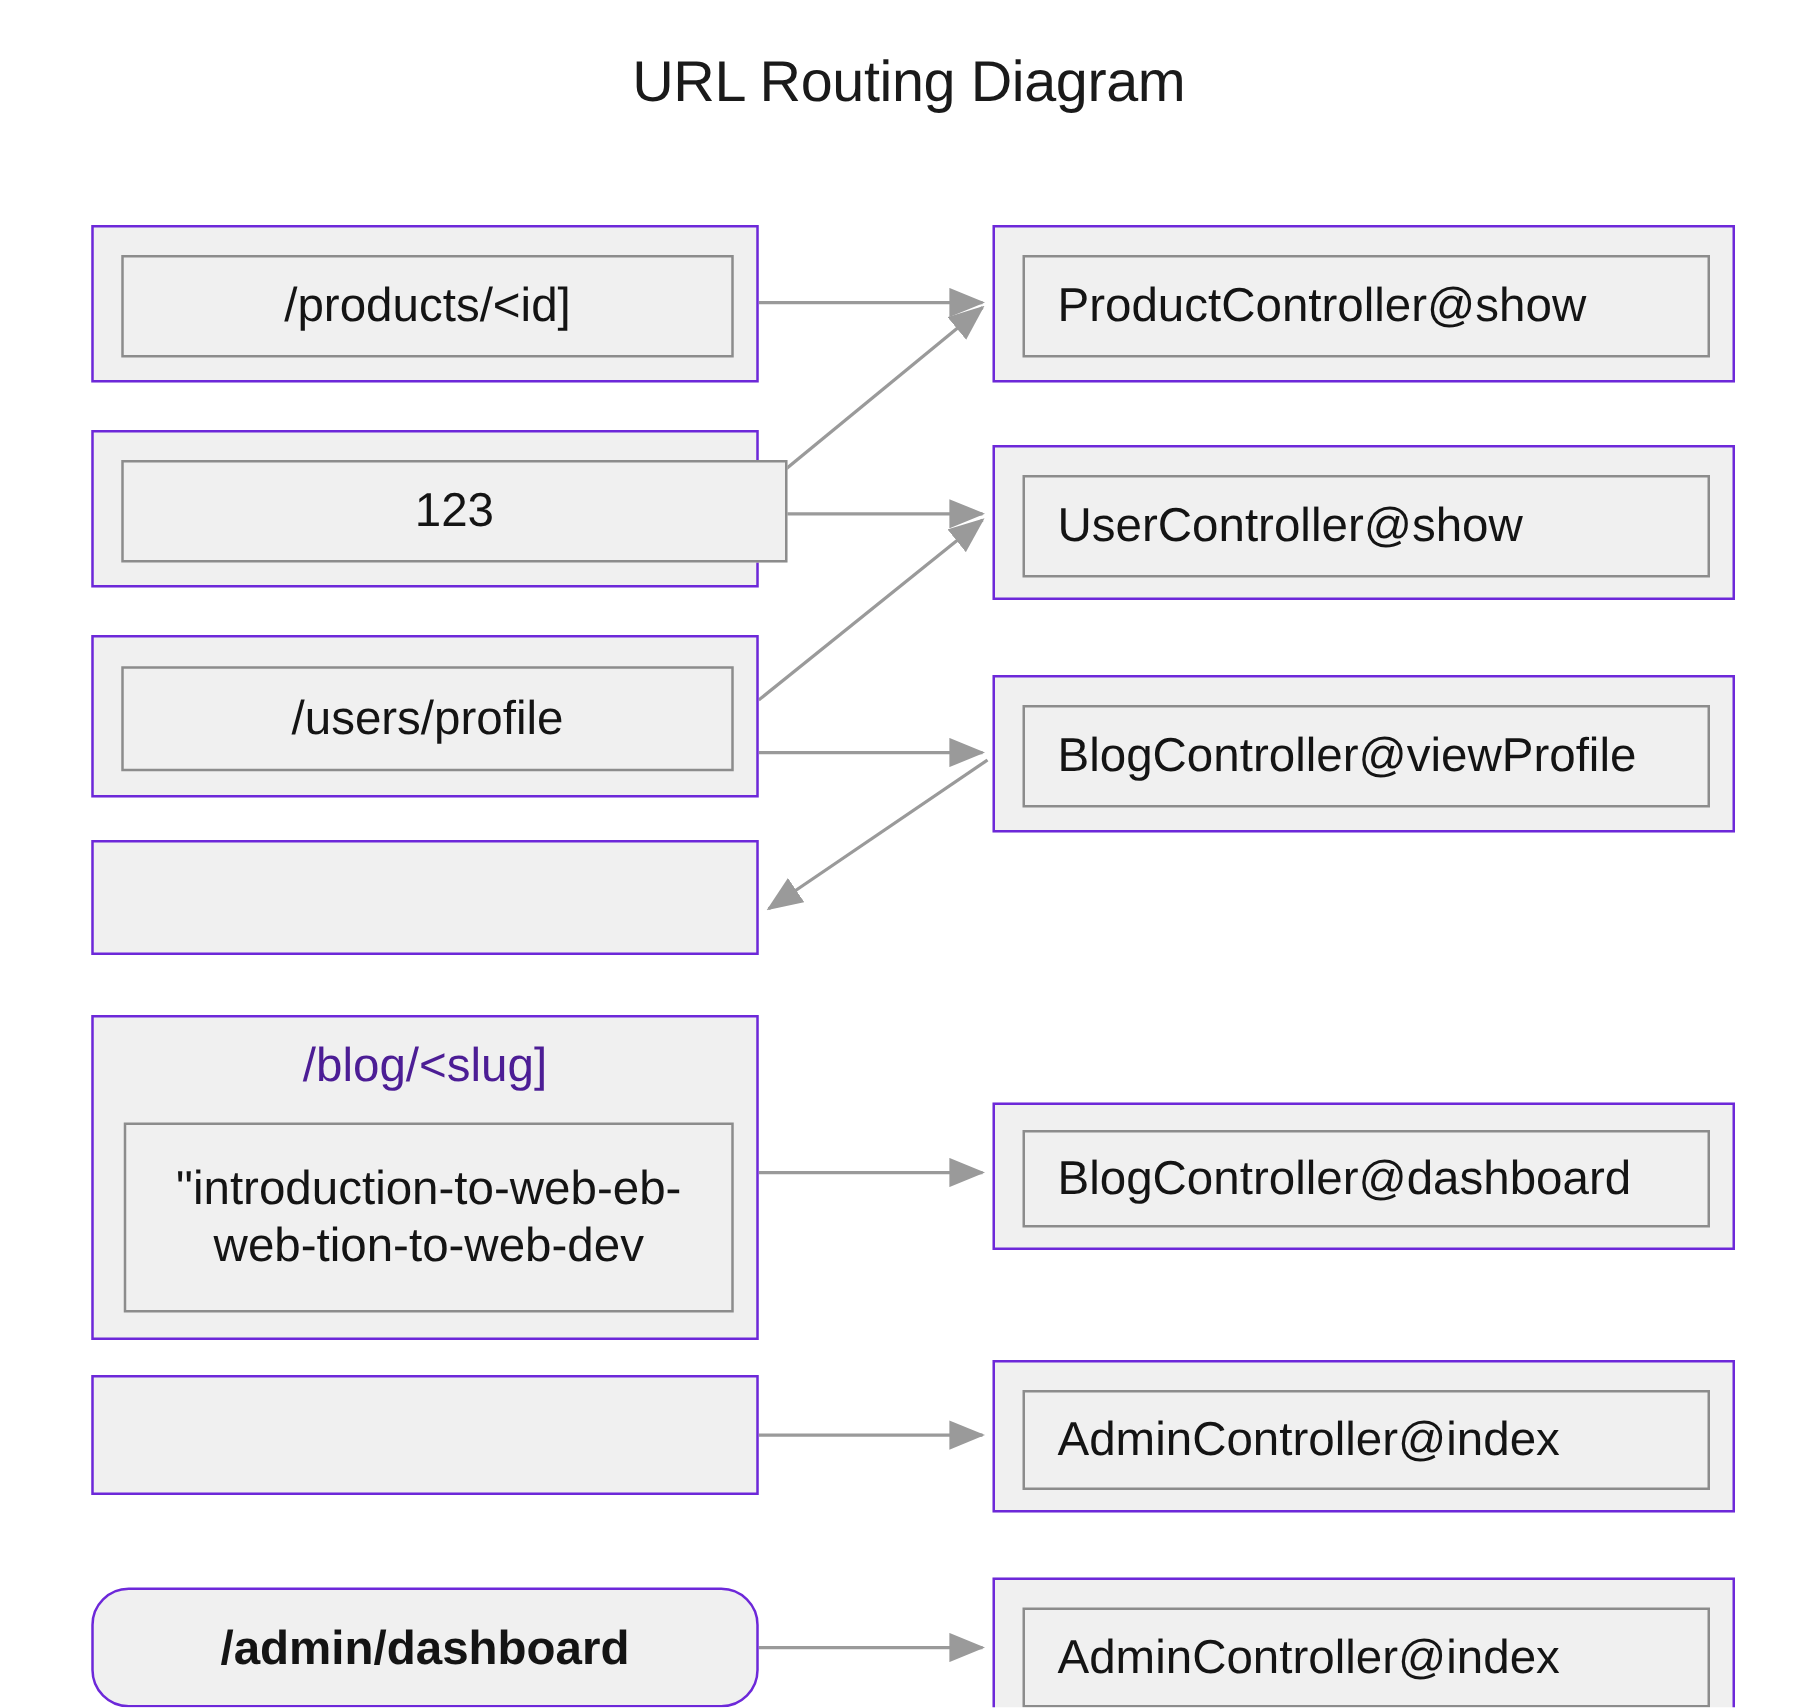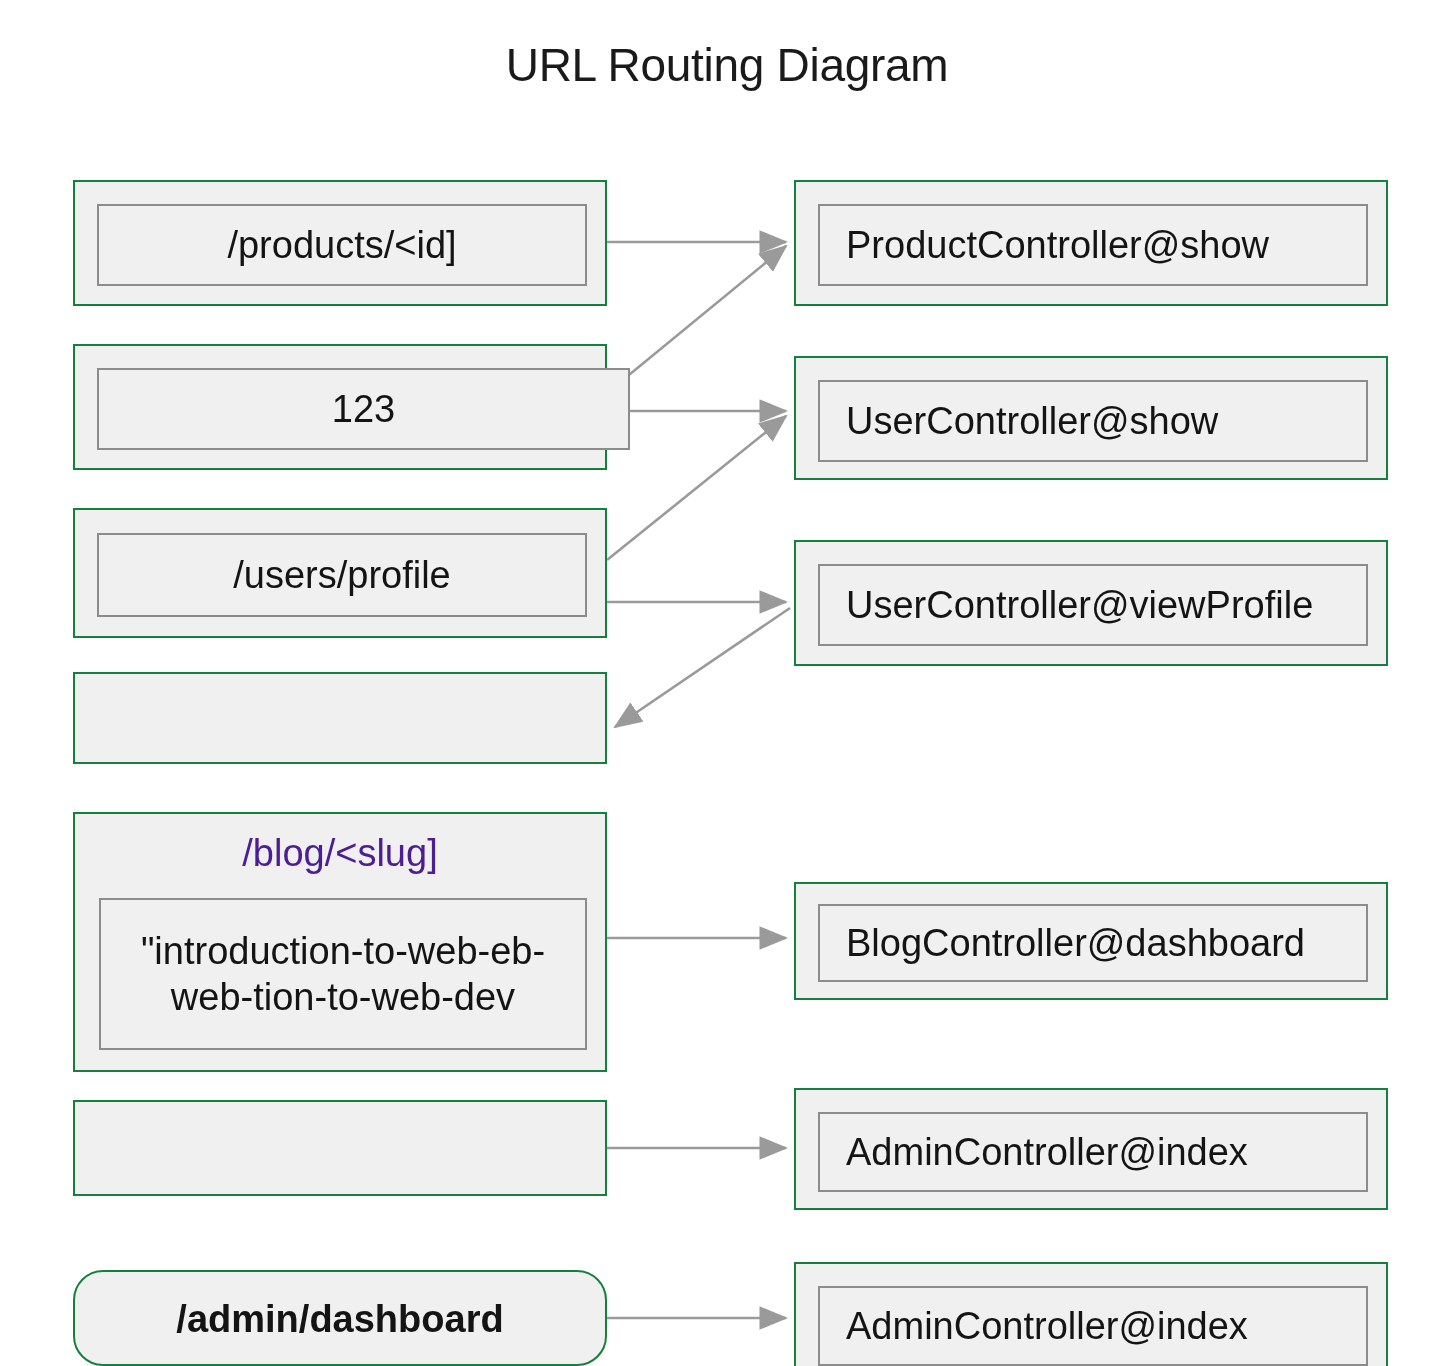--- a/index.html
+++ b/index.html
@@ -27,21 +27,21 @@
     font-size: 46px;
     font-weight: normal;
     color: #1a1a1a;
     letter-spacing: -0.3px;
   }
 
   
   .node {
     position: absolute;
     background: #f0f0f0;
-    border: 2px solid #15803d;
+    border: 2px solid #6d28d9;
     box-sizing: border-box;
   }
   .inner {
     position: absolute;
     background: #f0f0f0;
     border: 2px solid #8c8c8c;
     box-sizing: border-box;
     display: flex;
     align-items: center;
     overflow: hidden;
@@ -154,21 +154,21 @@
   </div>
 
   <div class="node" style="left:794px; top:180px; width:594px; height:126px;">
     <div class="inner left" style="left:22px; top:22px; width:550px; height:82px;">
       <span class="txt">ProductController@show</span>
     </div>
   </div>
 
   <div class="node" style="left:794px; top:540px; width:594px; height:126px;">
     <div class="inner left" style="left:22px; top:22px; width:550px; height:82px;">
-      <span class="txt">UserController@viewProfile</span>
+      <span class="txt">BlogController@viewProfile</span>
     </div>
   </div>
 
   <div class="node" style="left:794px; top:882px; width:594px; height:118px;">
     <div class="inner left" style="left:22px; top:20px; width:550px; height:78px;">
       <span class="txt">BlogController@dashboard</span>
     </div>
   </div>
 
   <div class="node" style="left:794px; top:1088px; width:594px; height:122px;">

